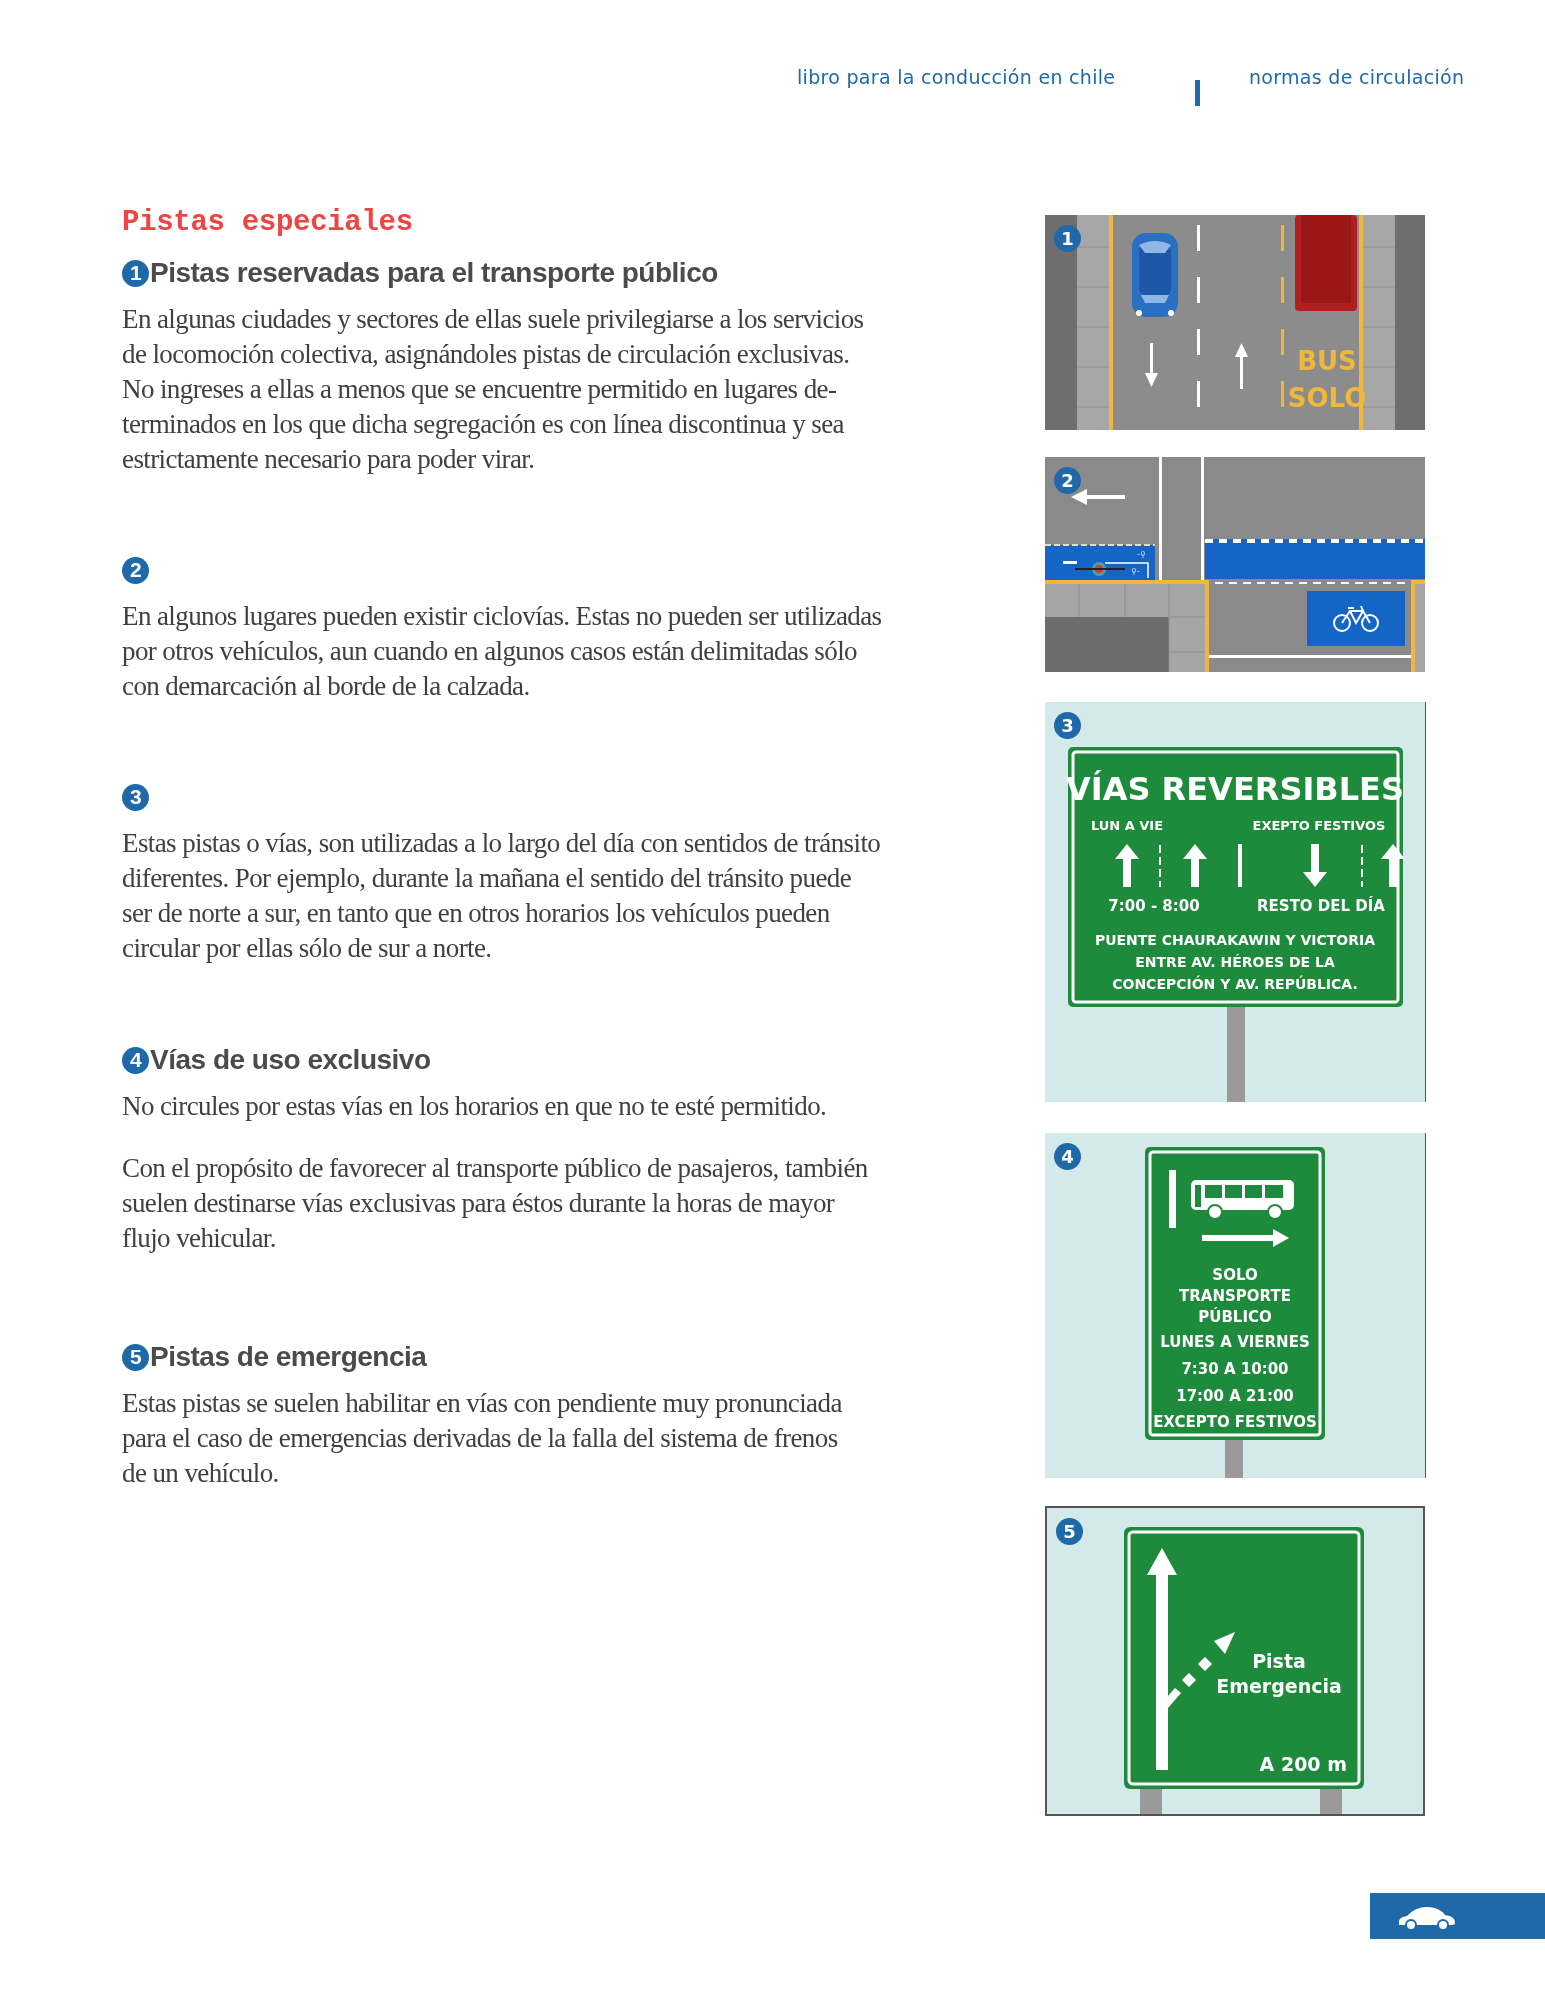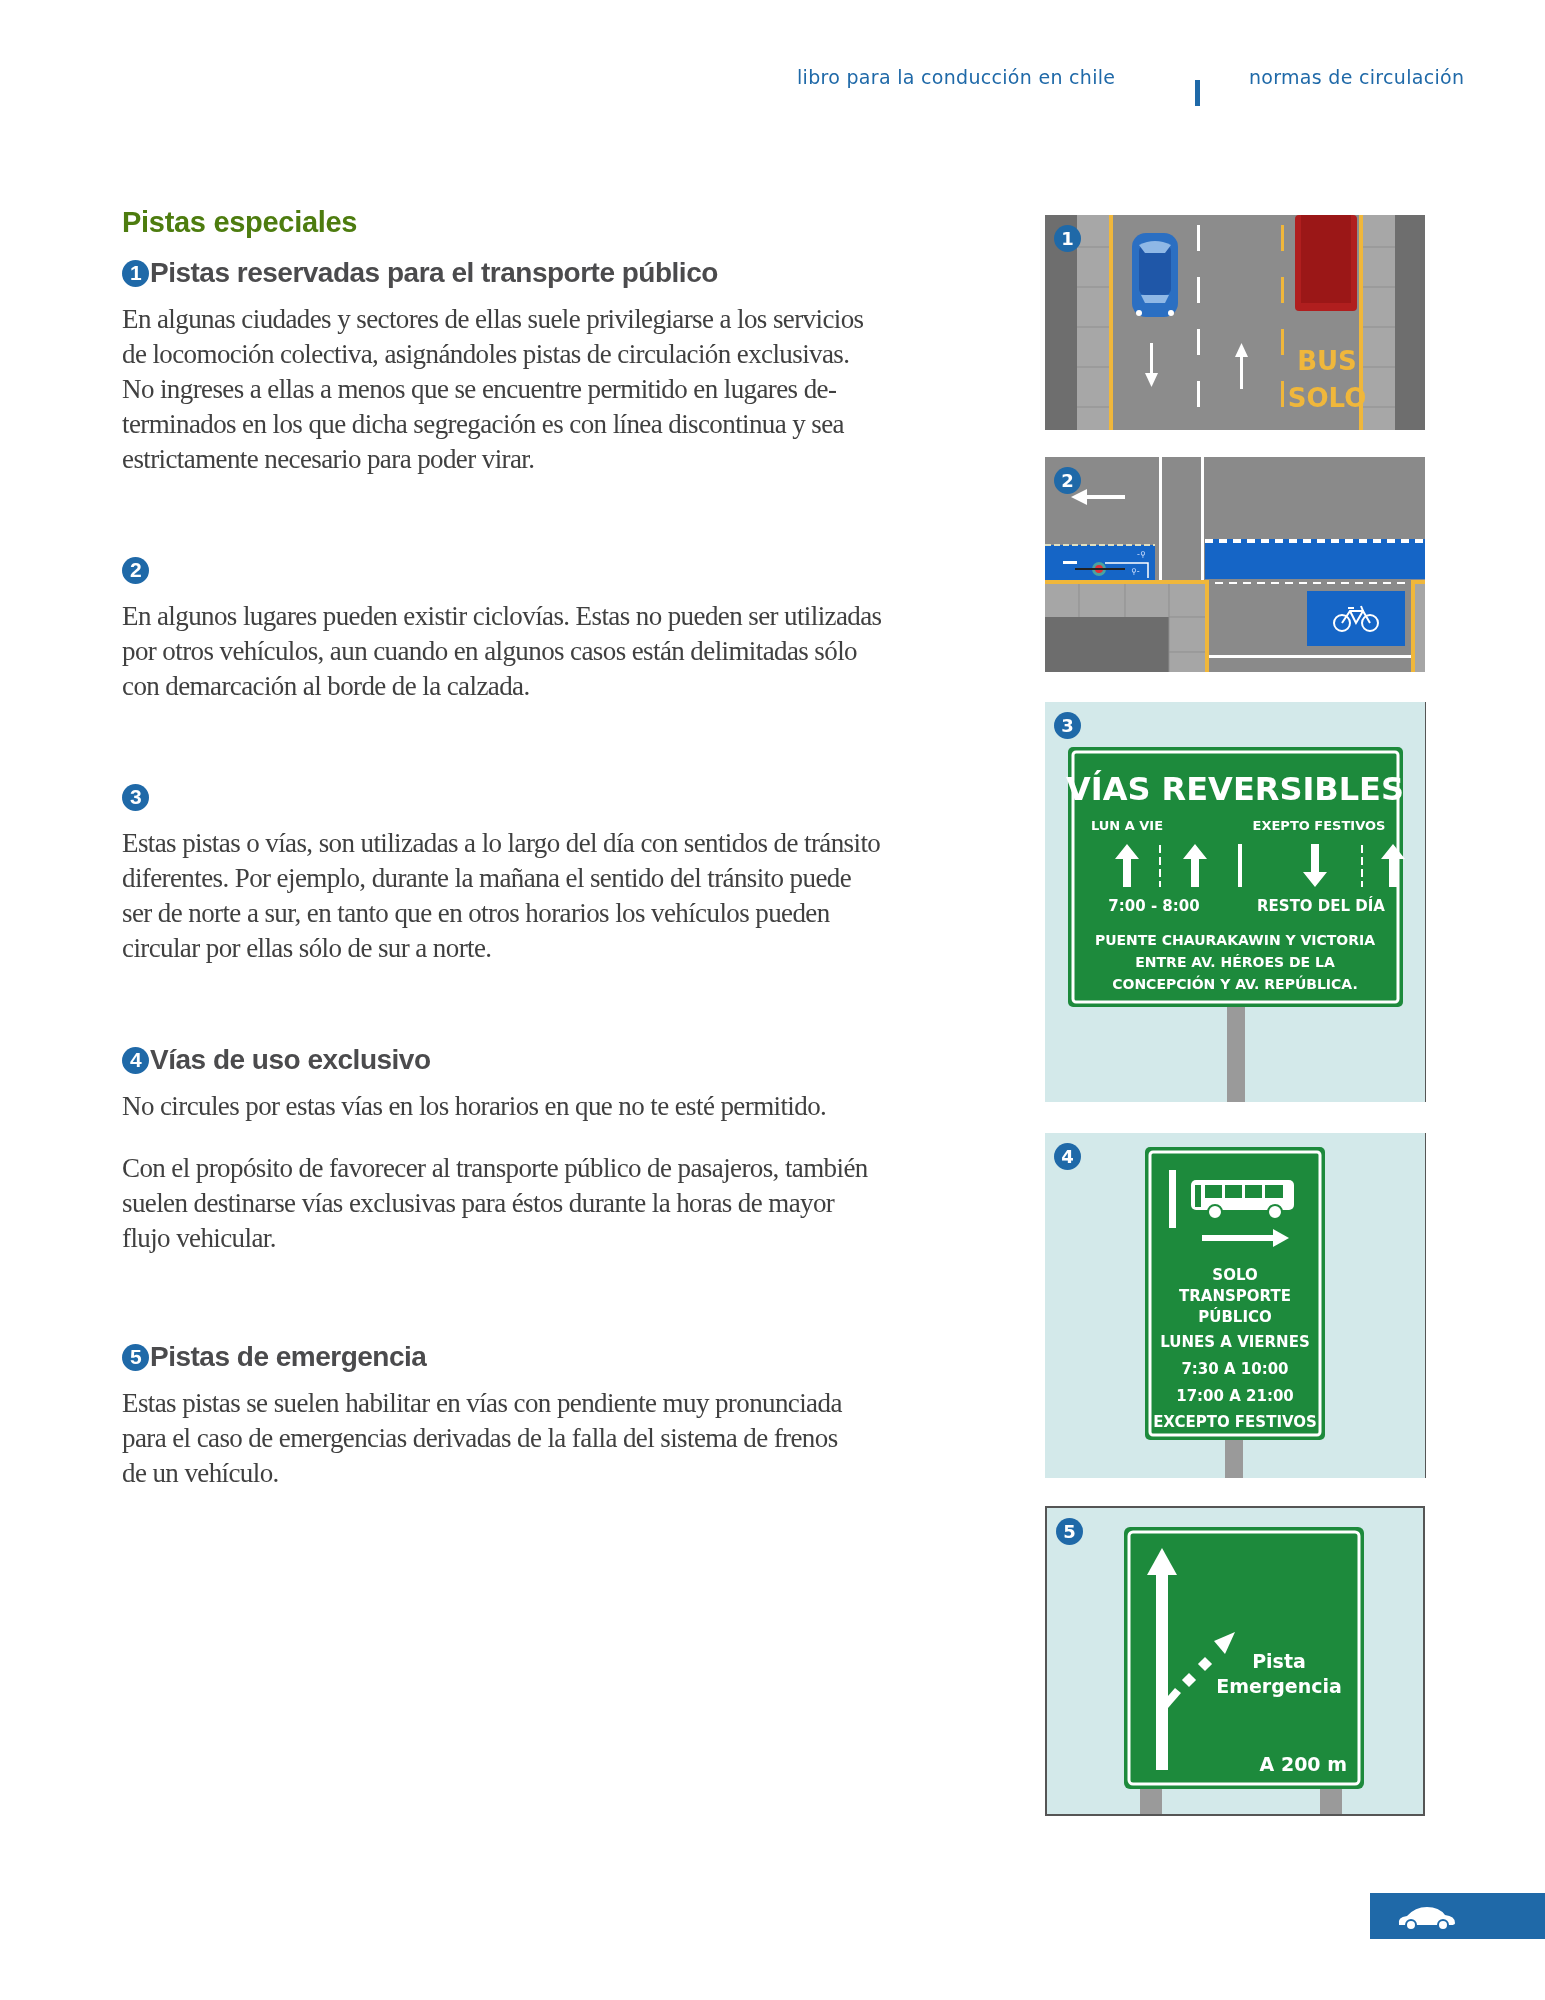--- a/index.html
+++ b/index.html
@@ -1,21 +1,21 @@
 <!DOCTYPE html>
 <html><head>
 <meta charset="utf-8">
 <style>
   html,body{margin:0;padding:0;background:#ffffff;}
   body{width:1545px;height:2000px;position:relative;overflow:hidden;font-family:"Liberation Sans",sans-serif;}
   .hdr{position:absolute;top:66px;font-family:"DejaVu Sans",sans-serif;font-size:19px;color:#1f69a8;letter-spacing:0.3px;}
   .hdr-left{left:797px;}
   .hdr-right{left:1234px;margin-left:15px;}
   .hdr-bar{position:absolute;left:1195px;top:80px;width:5px;height:26px;background:#1f69a8;}
-  .section-title{position:absolute;left:122px;top:206px;font-family:Liberation Sans, sans-serif;font-weight:bold;font-size:29px;color:#4d7c0f;letter-spacing:-0.3px;}
+  .section-title{position:absolute;left:122px;top:206px;font-family:Liberation Mono, monospace;font-weight:bold;font-size:29px;color:#ef4444;letter-spacing:-0.3px;}
   .sec{position:absolute;left:122px;width:930px;}
   .sec-h{display:flex;align-items:center;font-family:"Liberation Sans",sans-serif;font-weight:bold;font-size:28px;color:#4b4b4d;letter-spacing:-0.5px;margin:0 0 12px 0;height:34px;}
   .num{display:inline-flex;align-items:center;justify-content:center;width:27px;height:27px;border-radius:50%;background:#1f69a8;color:#fff;font-size:21px;font-weight:bold;margin-right:1px;flex:none;}
   .sec-p{font-family:Liberation Serif, serif;font-size:27px;line-height:35px;color:#404040;margin:0;letter-spacing:-0.6px;white-space:pre-line;}
   .sec-p + .sec-p{margin-top:27px;}
   .fig{position:absolute;left:1045px;width:380px;overflow:hidden;}
   .badge{position:absolute;left:9px;top:10px;width:27px;height:27px;border-radius:50%;background:#1f69a8;color:#fff;font-family:"DejaVu Sans",sans-serif;font-weight:bold;font-size:18px;display:flex;align-items:center;justify-content:center;z-index:5;}
   .footer-box{position:absolute;left:1370px;top:1893px;width:175px;height:46px;background:#1f69a8;}
   .page-num{position:absolute;left:1468px;top:1787px;color:#fff;font-family:"DejaVu Sans",sans-serif;font-size:26px;}
   svg text{font-family:"DejaVu Sans",sans-serif;}

